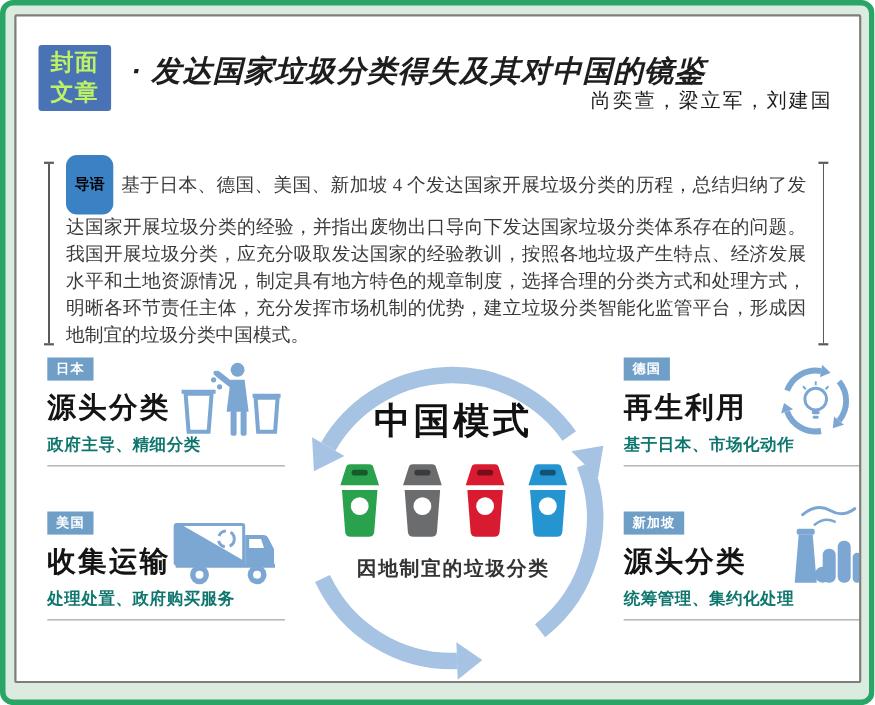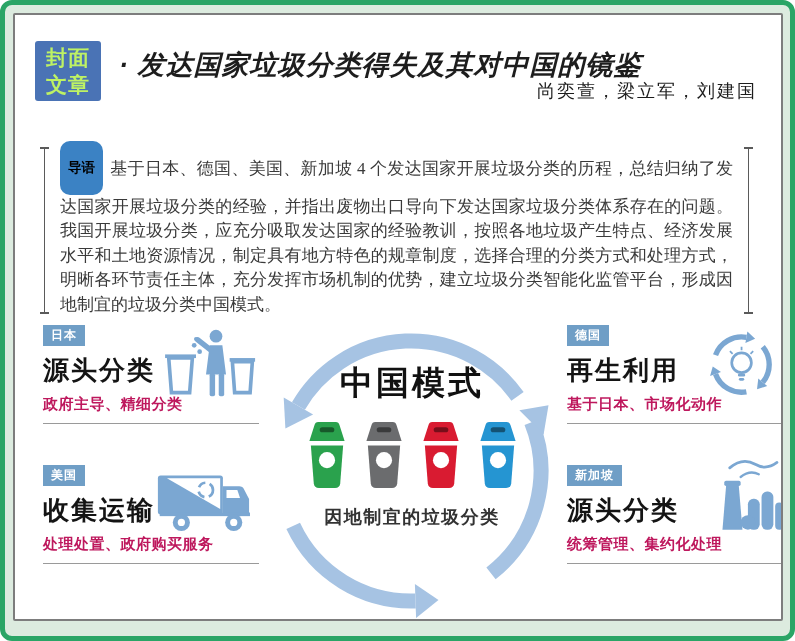--- a/index.html
+++ b/index.html
@@ -31,21 +31,21 @@
 
   
   .quad{position:absolute;width:227px;}
   .quad.japan{left:28px;top:310px;}
   .quad.germany{left:552px;top:310px;}
   .quad.usa{left:28px;top:450px;}
   .quad.singapore{left:552px;top:450px;}
   .country-badge{display:inline-block;background:var(--country-badge-blue);color:#fff;
         font-size:12px;font-weight:bold;padding:2px 8px;letter-spacing:1px;font-family:Liberation Serif, serif;}
   .q-title{font-size:26px;font-weight:800;color:#141414;letter-spacing:2px;margin-top:7px;}
-  .q-sub{font-size:15px;font-weight:600;color:#be185d;margin-top:7px;letter-spacing:0.5px;}
+  .q-sub{font-size:15px;font-weight:600;color:#0f766e;margin-top:7px;letter-spacing:0.5px;}
   .q-divider{margin-top:9px;border-bottom:1.5px solid #9a9a9a;width:216px;}
   .q-icon{position:absolute;top:2px;right:14px;color:var(--icon-blue);}
   .quad.singapore .q-icon{top:-8px;right:8px;}
   .quad.usa .q-icon{top:6px;right:10px;}
 
   
   .center{position:absolute;left:248px;top:288px;width:298px;height:322px;}
   .arrows{position:absolute;inset:0;color:var(--arrow-blue);}
   .center-title{position:absolute;top:58px;width:100%;text-align:center;font-size:33px;
         font-weight:800;color:#111;letter-spacing:3px;}

